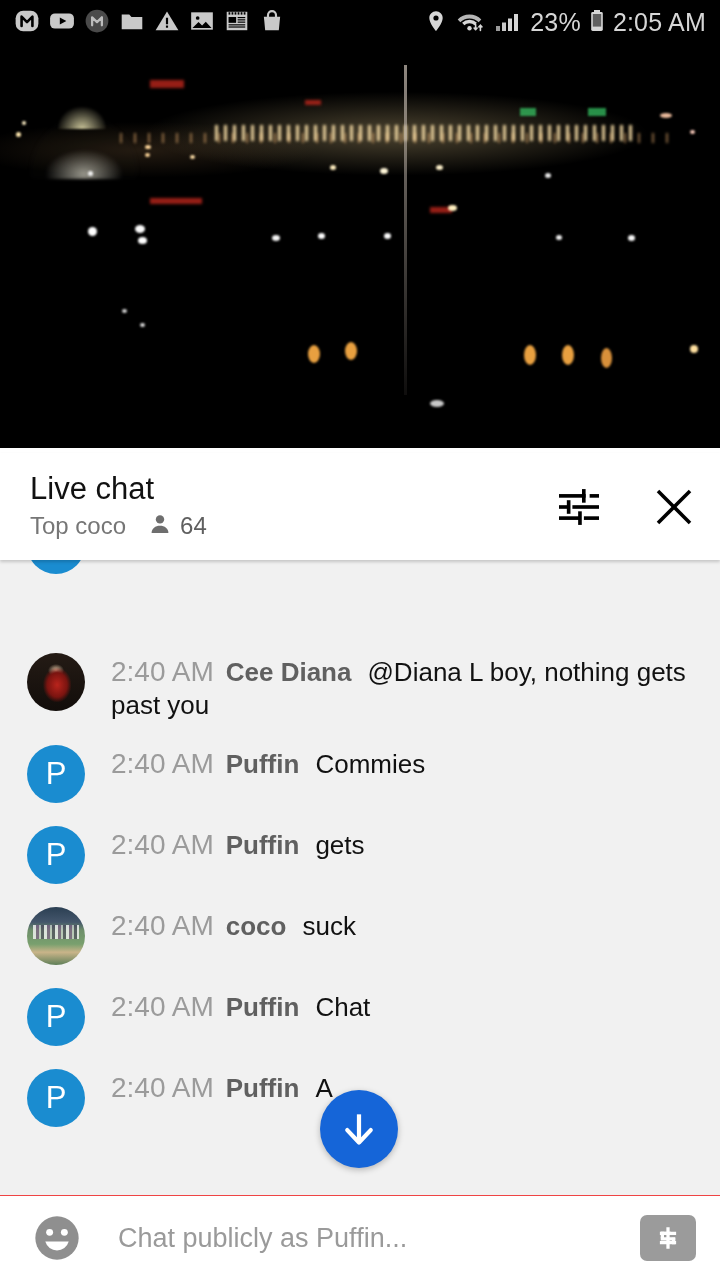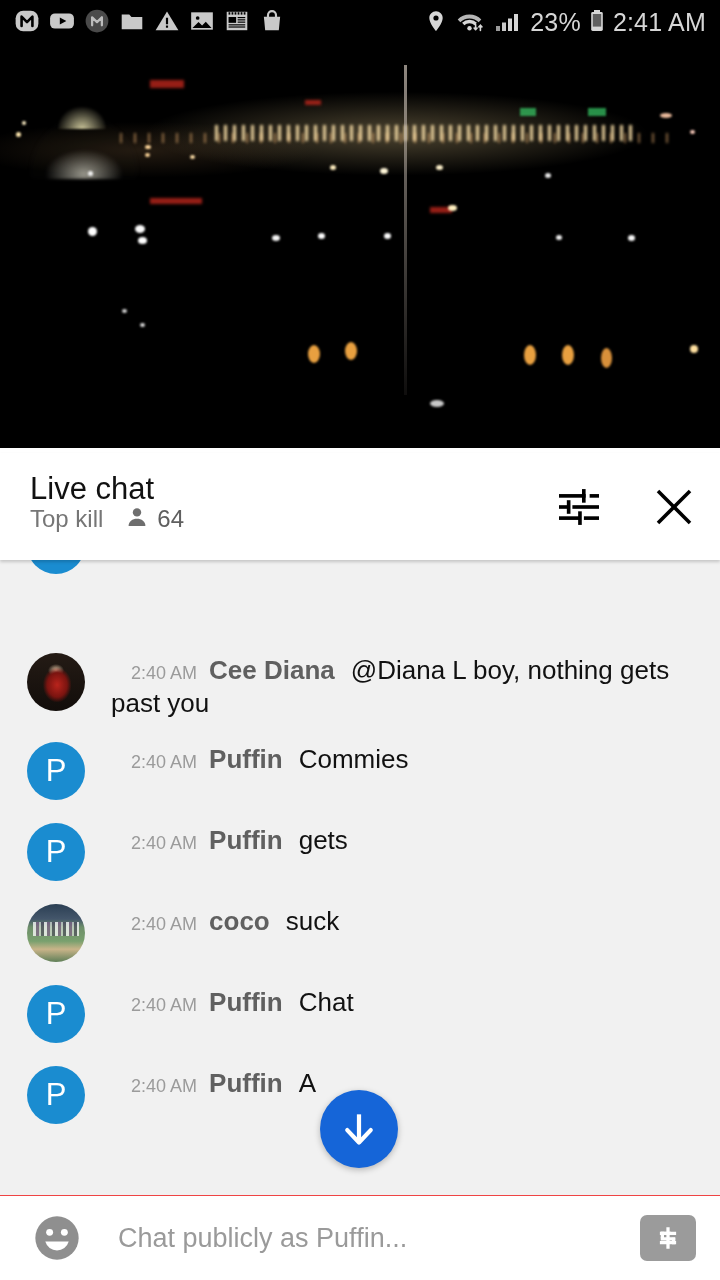--- a/index.html
+++ b/index.html
@@ -79,21 +79,21 @@
   }
 
   
   .chat-header{
     position:absolute; top:453px; left:0; width:720px; height:107px;
     background:#fff; display:flex; align-items:flex-start;
     padding:20px 22px 0 30px;
     box-shadow:0 2px 3px rgba(0,0,0,0.18);
     z-index:5;
   }
-  .ch-titles{ display:flex; flex-direction:column; gap:1px; }
+  .ch-titles{ display:flex; flex-direction:column; gap:8px; }
   .ch-title{ font-size:31px; color:#111; font-weight:400; line-height:1; }
   .ch-sub-row{ display:flex; align-items:center; gap:22px; }
   .ch-sub{ font-size:24px; color:#767676; line-height:1; }
   .ch-viewers{ display:flex; align-items:center; gap:8px; }
   .ch-count{ font-size:24px; color:#5f5f5f; line-height:1; }
   .ch-actions{ margin-left:auto; display:flex; align-items:center; gap:48px; padding-top:10px; }
   .ic-btn{ background:none; border:none; cursor:pointer; line-height:0; padding:0; }
 
   
   .chat-list{
@@ -129,21 +129,21 @@
       repeating-linear-gradient(90deg,
         rgba(255,255,255,0.75) 0 3px, rgba(130,90,140,0.6) 3px 6px,
         rgba(255,255,255,0.5) 6px 8px, rgba(70,60,90,0.55) 8px 11px);
     filter:blur(0.6px);
   }
   .msg-body{
     flex:1; padding-left:26px; padding-top:4px;
     font-size:26px; line-height:1.25; color:#111;
     word-wrap:break-word;
   }
-  .m-time{ color:#9b9b9b; font-size:18px;margin-left:20px; }
+  .m-time{ color:#9b9b9b; font-size:28px; }
   .m-author{ color:#606060; font-weight:bold; margin-left:12px; }
   .m-text{ color:#111; margin-left:16px; }
 
   
   .msg-clip-top{ height:14px; padding:0 22px 0 27px; overflow:hidden; }
   .msg-clip-top .avatar{ margin-top:-44px; }
 
   .scroll-fab{
     position:absolute; left:320px; top:1090px;
     width:78px; height:78px; border-radius:50%;
@@ -272,21 +272,21 @@
         </svg>
       </span>
       <span class="sb-text">23%</span>
       <span class="sb-icon">
         <svg width="16" height="26" viewBox="0 0 16 26">
             <rect x="5" y="2" width="6" height="2.2" fill="#d6d6d6"></rect>
             <rect x="2.2" y="4" width="11.6" height="19" rx="1.4" fill="#d6d6d6"></rect>
             <rect x="3.8" y="6" width="8.4" height="12.6" fill="#000" opacity="0.55"></rect>
           </svg>
       </span>
-      <span class="sb-text">2:41 AM</span>
+      <span class="sb-text">2:05 AM</span>
     </div>
   </div>
 
   <div class="video">
     <div class="sky"></div>
     <div class="skyline2"></div>
     <div class="skyline"></div>
     <div class="dome"></div>
     <div class="dome-cap"></div>
     <div class="pole"></div>
@@ -328,21 +328,21 @@
     <div class="lamp" style="left:601px;top:303px;width:11px;height:20px;background:#d8903a;"></div>
     <div class="lamp" style="left:690px;top:300px;width:8px;height:8px;background:#ffe0a0;"></div>
     <div class="lamp" style="left:430px;top:355px;width:14px;height:7px;background:#c8c8c8;"></div>
 
   </div>
 
   <div class="chat-header">
     <div class="ch-titles">
       <div class="ch-title">Live chat</div>
       <div class="ch-sub-row">
-        <span class="ch-sub">Top kill</span>
+        <span class="ch-sub">Top coco</span>
         <span class="ch-viewers">
           <span>
             <svg width="24" height="24" viewBox="0 0 24 24">
                 <circle cx="12" cy="7.4" r="4.2" fill="#6e6e6e"></circle>
                 <path d="M3.6 21c0-4.6 3.8-7.2 8.4-7.2s8.4 2.6 8.4 7.2z" fill="#6e6e6e"></path>
               </svg>
           </span>
           <span class="ch-count">64</span>
         </span>
       </div>

